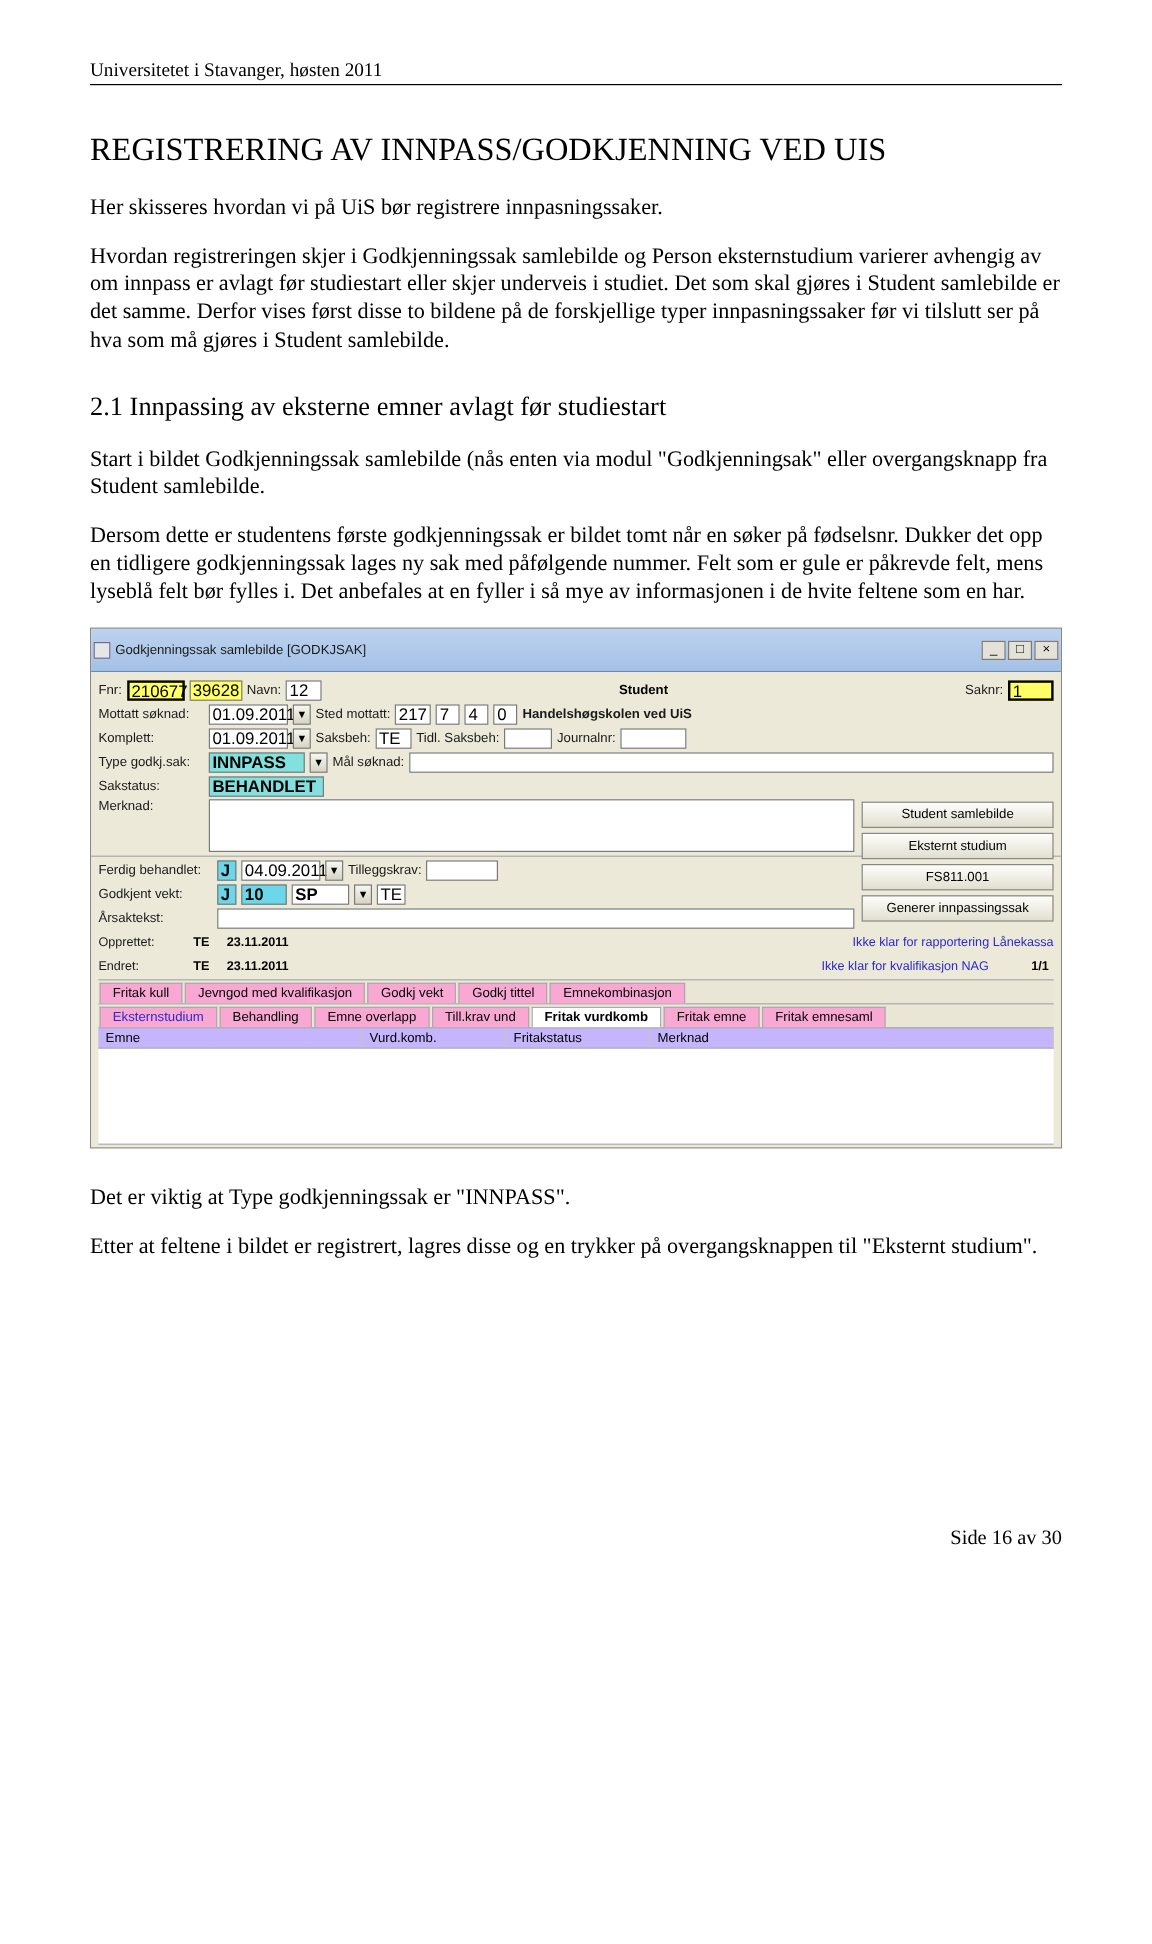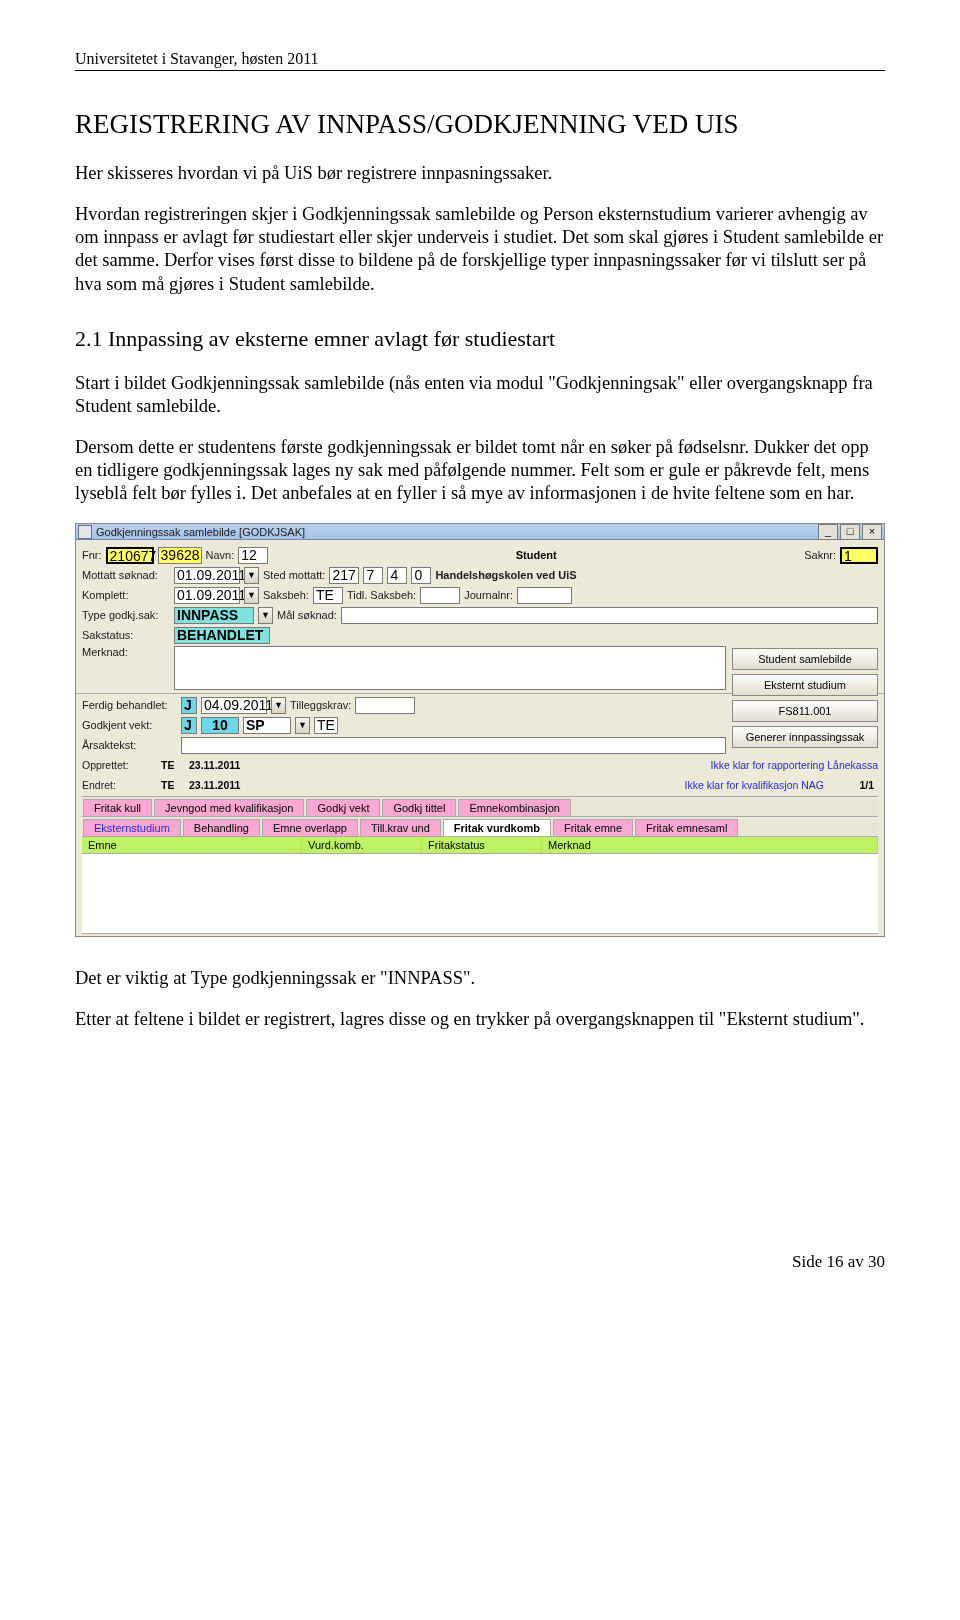--- a/index.html
+++ b/index.html
@@ -42,21 +42,21 @@
     font-size: 11px;
     margin: 10px 0 20px 0;
     border: 1px solid #888;
     background: #ece9d8;
   }
   .titlebar {
     display: flex;
     align-items: center;
     background: linear-gradient(#bcd3ef, #a5c1e6);
     border-bottom: 1px solid #6b8bb3;
-    height: 16px;
+    height: 36px;
     padding: 0 2px;
   }
   .titlebar .app-icon {
     width: 14px; height: 14px;
     background: #e6e6e6;
     border: 1px solid #6b6b9a;
     margin-right: 4px;
     display:inline-block;
   }
   .titlebar .title-text { flex: 0 0 auto; font-weight: normal; color:#1a1a1a;}
@@ -99,21 +99,21 @@
   .dd-btn {
     width: 15px; height: 17px;
     border: 1px solid #7a7a7a;
     background: linear-gradient(#f7f7f2,#d7d4c4);
     display:inline-flex; align-items:center; justify-content:center;
     font-size:9px;
   }
   .sections-divider { border-top:1px solid #aaa; margin: 3px -6px 2px -6px; }
   .side-buttons {
     float: right;
-    width: 146px;
+    width: 160px;
     margin: 2px 0 0 6px;
   }
   .side-btn {
     display:block;
     width: 100%;
     height: 22px;
     border: 1px solid #888;
     background: linear-gradient(#fdfdfb,#e2dfd0);
     text-align:center;
     line-height: 20px;
@@ -133,21 +133,21 @@
     border-bottom: none;
     background: #f9a8d4;
     padding: 2px 10px;
     margin: 2px 1px 0 1px;
     font-size: 11px;
   }
   .tab.active { background: #fff; font-weight: bold; }
   .tab.blue-txt { color: #2b2bcc; }
   .list-head {
     display:flex;
-    background:#bef264;
+    background:#c4b5fd;
     border-top:1px solid #aaa;
     border-bottom:1px solid #aaa;
   }
   .list-head .col {
     padding:2px 6px;
     border-right:1px solid #c8c5b7;
     font-size:11px;
   }
   .list-body {
     background:#fff;
@@ -259,21 +259,21 @@
           <span class="inp tealA" style="width:16px;font-weight:bold">J</span>
           <span class="inp" style="width:66px">04.09.2011</span>
           <span class="dd-btn">▼</span>
           <span class="lbl">Tilleggskrav:</span>
           <span class="inp" style="width:60px"></span>
         </div>
 
         <div class="form-row">
           <span class="lbl" style="width:95px">Godkjent vekt:</span>
           <span class="inp tealA" style="width:16px;font-weight:bold">J</span>
-          <span class="inp tealA" style="width:38px;text-align:center;font-weight:bold">10</span>
+          <span class="inp tealA" style="width:38px;text-align:left;font-weight:bold">10</span>
           <span class="inp" style="width:48px;font-weight:bold">SP</span>
           <span class="dd-btn">▼</span>
           <span class="inp" style="width:24px">TE</span>
         </div>
 
         <div class="form-row">
           <span class="lbl" style="width:95px">Årsaktekst:</span>
           <span class="inp" style="flex:1"></span>
         </div>
 

